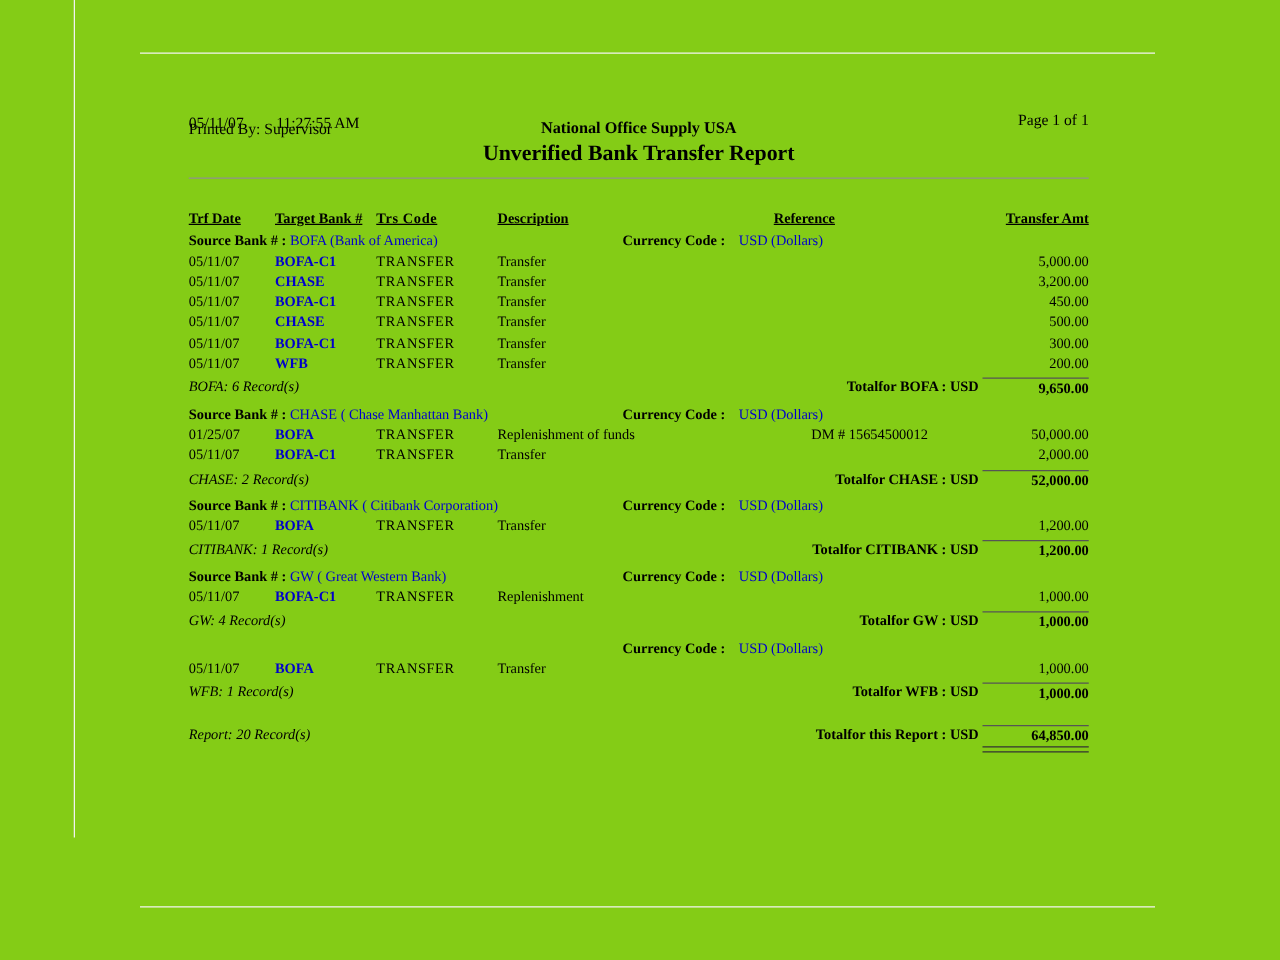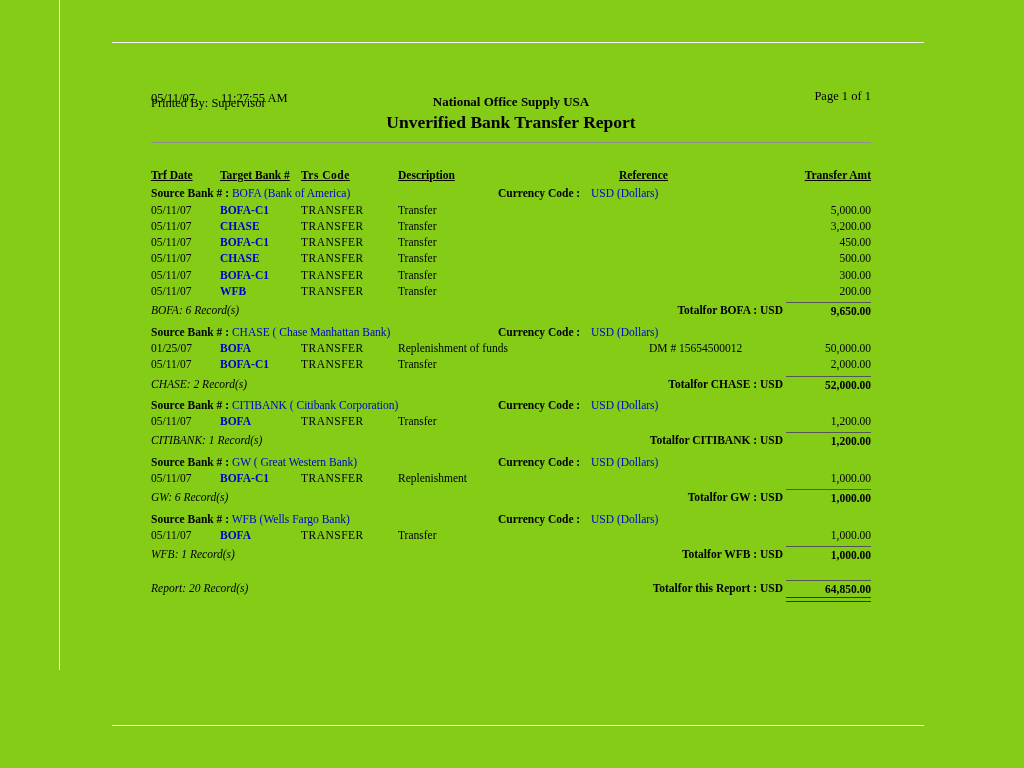--- a/index.html
+++ b/index.html
@@ -209,29 +209,28 @@
       </div>
       <div class="row">
         <span class="cd c0">05/11/07</span>
         <span class="cd c1 blue b">BOFA-C1</span>
         <span class="cd c2">TRANSFER</span>
         <span class="cd c3">Replenishment</span>
         <span class="cd cref"></span>
         <span class="cd camt">1,000.00</span>
       </div>
       <div class="row totalrow">
-        <span class="cd cfoot">GW: 6 Record(s)</span>
+        <span class="cd cfoot">GW: 4 Record(s)</span>
         <span class="cd ctotlabel">Totalfor GW : USD</span>
         <span class="cd camt tline b">1,000.00</span>
       </div>
     </div>
 
     <div class="group">
       <div class="row">
-        <span class="cd c0"><span class="b">Source Bank # :</span> <span class="blue">WFB (Wells Fargo Bank)</span></span>
         <span class="cd c4 b">Currency Code :</span>
         <span class="cd c5 blue">USD (Dollars)</span>
       </div>
       <div class="row">
         <span class="cd c0">05/11/07</span>
         <span class="cd c1 blue b">BOFA</span>
         <span class="cd c2">TRANSFER</span>
         <span class="cd c3">Transfer</span>
         <span class="cd cref"></span>
         <span class="cd camt">1,000.00</span>

